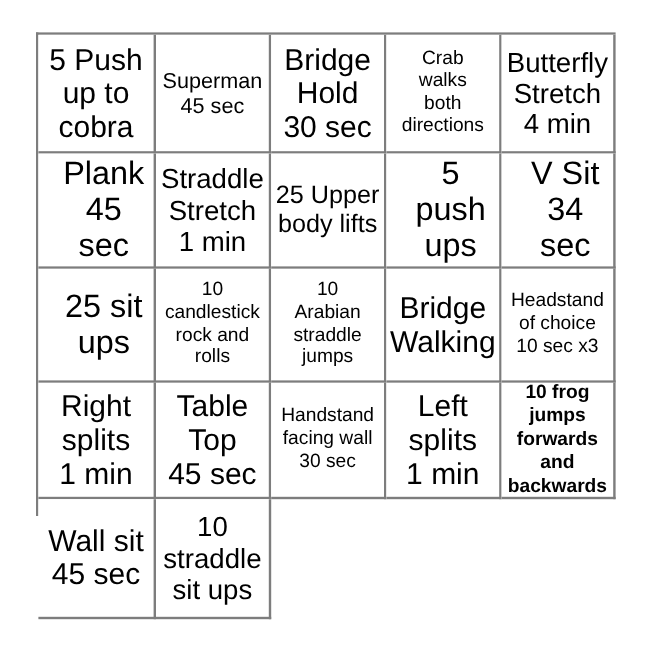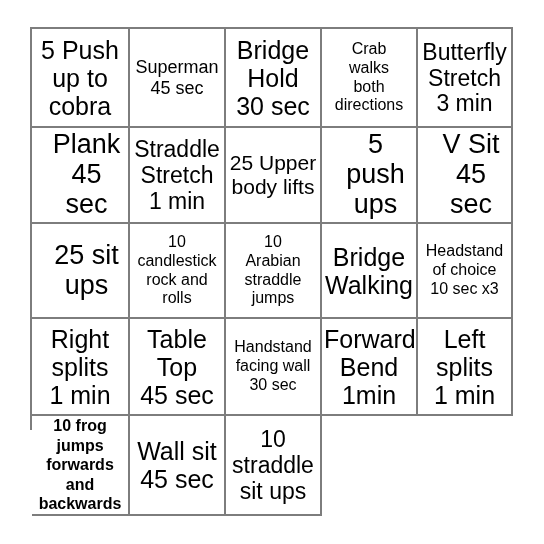--- a/index.html
+++ b/index.html
@@ -94,21 +94,21 @@
     </div>
     <div class="bingo-cell">
       <span class="cell-text fs-xs">Crab
 walks
 both
 directions</span>
     </div>
     <div class="bingo-cell">
       <span class="cell-text fs-l">Butterfly
 Stretch
-3 min</span>
+4 min</span>
     </div>
 
     <div class="bingo-cell">
       <span class="cell-text fs-xxl">Plank
 45 sec</span>
     </div>
     <div class="bingo-cell">
       <span class="cell-text fs-l">Straddle
 Stretch
 1 min</span>
@@ -117,21 +117,21 @@
       <span class="cell-text fs-m">25 Upper
 body lifts</span>
     </div>
     <div class="bingo-cell">
       <span class="cell-text fs-xxl">5 push
 ups</span>
     </div>
 
     <div class="bingo-cell">
       <span class="cell-text fs-xxl">V Sit
-45 sec</span>
+34 sec</span>
     </div>
     <div class="bingo-cell">
       <span class="cell-text fs-xxl">25 sit
 ups</span>
     </div>
     <div class="bingo-cell">
       <span class="cell-text fs-xs">10
 candlestick
 rock and
 rolls</span>
@@ -162,25 +162,20 @@
 Top
 45 sec</span>
     </div>
     <div class="bingo-cell">
       <span class="cell-text fs-xs">Handstand
 facing wall
 30 sec</span>
     </div>
 
     <div class="bingo-cell">
-      <span class="cell-text fs-xl">Forward
-Bend
-1min</span>
-    </div>
-    <div class="bingo-cell">
       <span class="cell-text fs-xl">Left
 splits
 1 min</span>
     </div>
     <div class="bingo-cell">
       <span class="cell-text fs-tiny">10 frog
 jumps
 forwards and
 backwards</span>
     </div>

